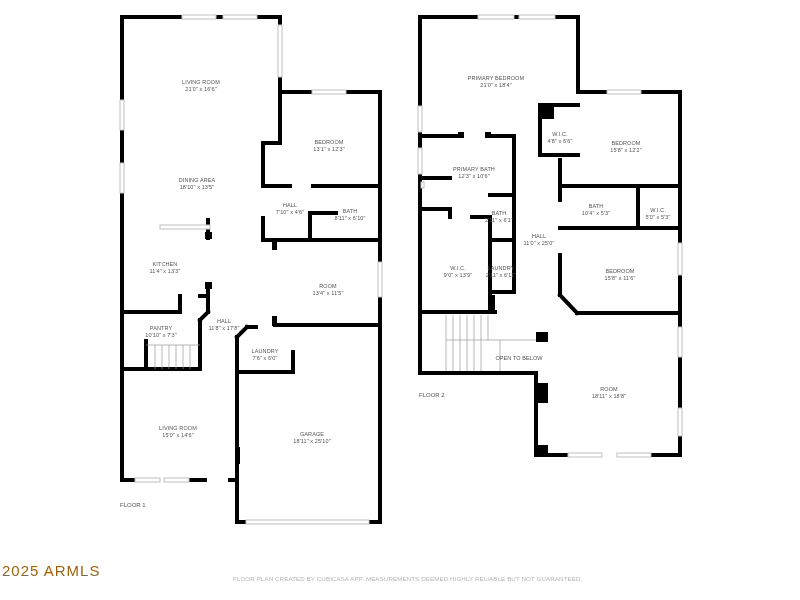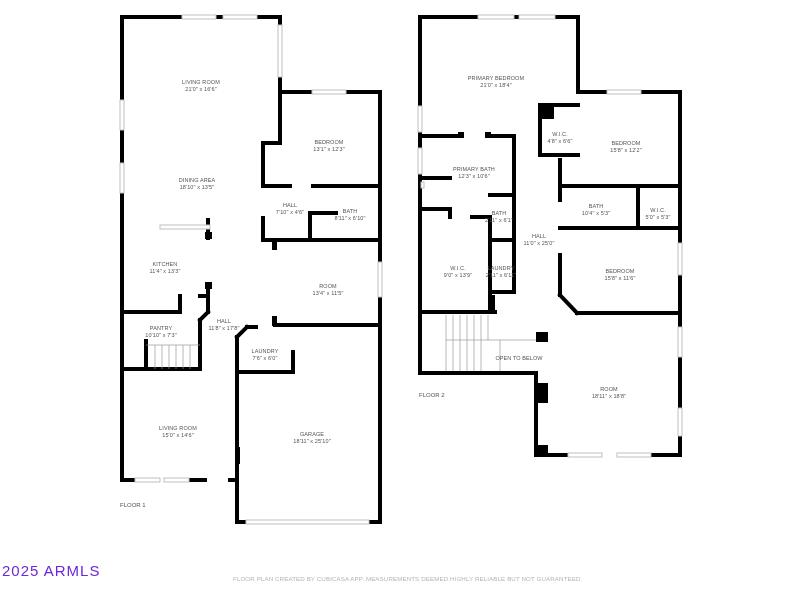--- a/index.html
+++ b/index.html
@@ -2,21 +2,21 @@
 <html><head>
 <meta charset="utf-8">
 <style>
   html, body { margin:0; padding:0; background:#ffffff; }
   body { width:800px; height:600px; position:relative; overflow:hidden; font-family:"Liberation Sans", sans-serif; }
   svg.plan { position:absolute; left:0; top:0; }
   .lbl { position:absolute; text-align:center; color:#555; font-size:5.5px; line-height:7px; letter-spacing:0.1px; white-space:nowrap; transform:translateX(-50%); }
   .lbl .n { display:block; text-transform:uppercase; }
   .lbl .d { display:block; }
   .floor { position:absolute; font-size:6px; color:#555; text-transform:uppercase; }
-  .copy { position:absolute; left:2px; top:562px; font-size:15px; color:#6d28d9; letter-spacing:1px; font-weight:300; }
+  .copy { position:absolute; left:2px; top:562px; font-size:15px; color:#a16207; letter-spacing:1px; font-weight:300; }
   .disc { position:absolute; left:233px; top:575px; font-size:6.2px; color:#b5b5b5; letter-spacing:0.1px; text-transform:uppercase; }
 </style>
 </head>
 <body>
 
 <svg class="plan" width="800" height="600" viewBox="0 0 800 600">
   <g fill="none" stroke="#000" stroke-width="4" stroke-linecap="square">
 
     <line x1="122" y1="17" x2="122" y2="480"></line>
 

